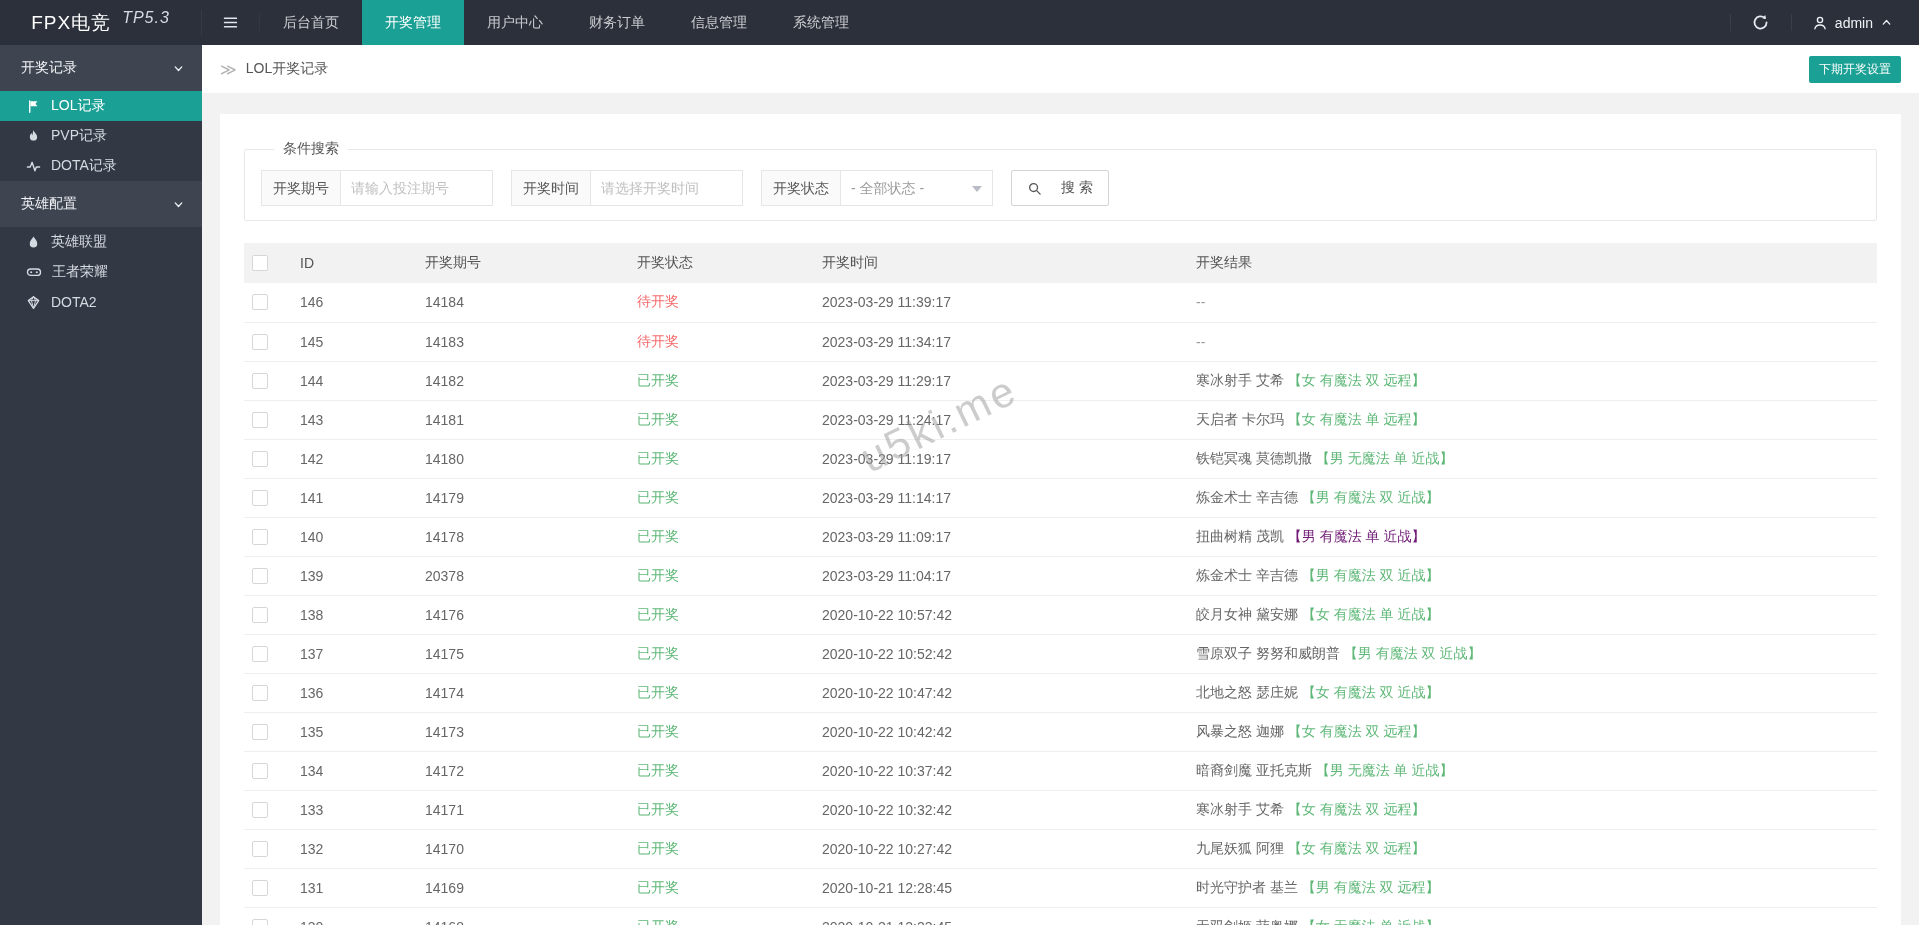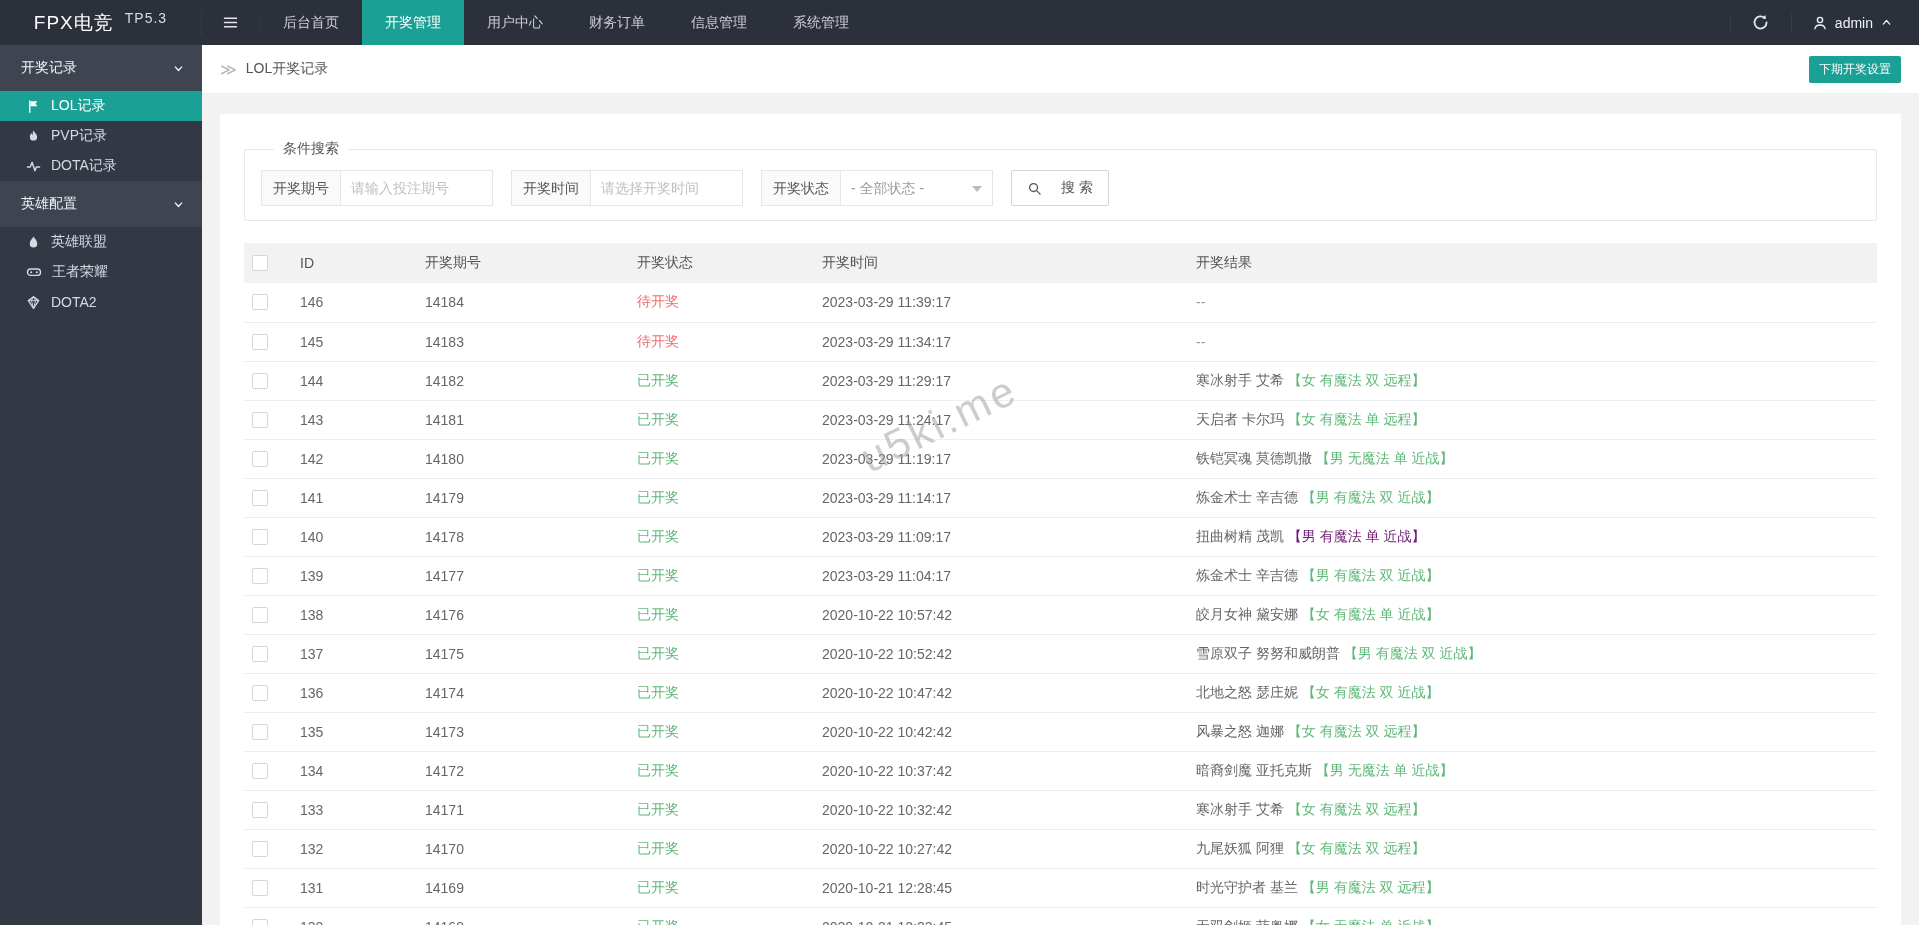--- a/index.html
+++ b/index.html
@@ -11,21 +11,21 @@
   .icon { display: inline-flex; align-items: center; justify-content: center; }
   .icon svg { display: block; }
 
   
   header {
     position: absolute; top: 0; left: 0; right: 0; height: 45px;
     background: #2b303b; display: flex; align-items: center; z-index: 20; color: #fff;
   }
   .logo { width: 202px; display: flex; align-items: center; justify-content: center;
     font-size: 19px; letter-spacing: 1px; border-right: 1px solid rgba(255,255,255,.05); }
-  .logo sup { font-size: 14px; color: #d7dbe4; margin-left: 11px; transform: translateY(-5px); }
+  .logo sup { font-size: 16px; color: #d7dbe4; margin-left: 11px; transform: translateY(-5px); font-style: italic; }
   .hamburger { width: 58px; display: flex; align-items: center; justify-content: center;
     color: #e3e6ee; cursor: pointer; border-right: 1px solid rgba(255,255,255,.04); }
   nav { display: flex; align-items: stretch; }
   .nav-item { padding: 0 23px; line-height: 45px; color: rgba(255,255,255,.75); cursor: pointer; }
   .nav-item.active { background: #1aa094; color: #fff; }
   .header-spacer { flex: 1; }
   .refresh-btn { width: 62px; display: flex; align-items: center; justify-content: center;
     color: #e6e9f0; cursor: pointer;
     border-left: 1px solid rgba(255,255,255,.07); border-right: 1px solid rgba(255,255,255,.07); }
   .user-menu { display: flex; align-items: center; gap: 7px; padding: 0 26px 0 20px;
@@ -331,21 +331,21 @@
               <td>14178</td>
               <td style="color: rgb(95, 184, 120);">已开奖</td>
               <td>2023-03-29 11:09:17</td>
               <td><span>扭曲树精 茂凯 </span><span style="color: #701a75;">【男 有魔法 单 近战】</span></td>
             </tr>
             <tr>
               <td>
                 <span class="checkbox" style="display: block;"></span>
               </td>
               <td>139</td>
-              <td>14177</td>
+              <td>20378</td>
               <td style="color: rgb(95, 184, 120);">已开奖</td>
               <td>2023-03-29 11:04:17</td>
               <td><span>炼金术士 辛吉德 </span><span style="color: rgb(95, 184, 120);">【男 有魔法 双 近战】</span></td>
             </tr>
             <tr>
               <td>
                 <span class="checkbox" style="display: block;"></span>
               </td>
               <td>138</td>
               <td>14176</td>

